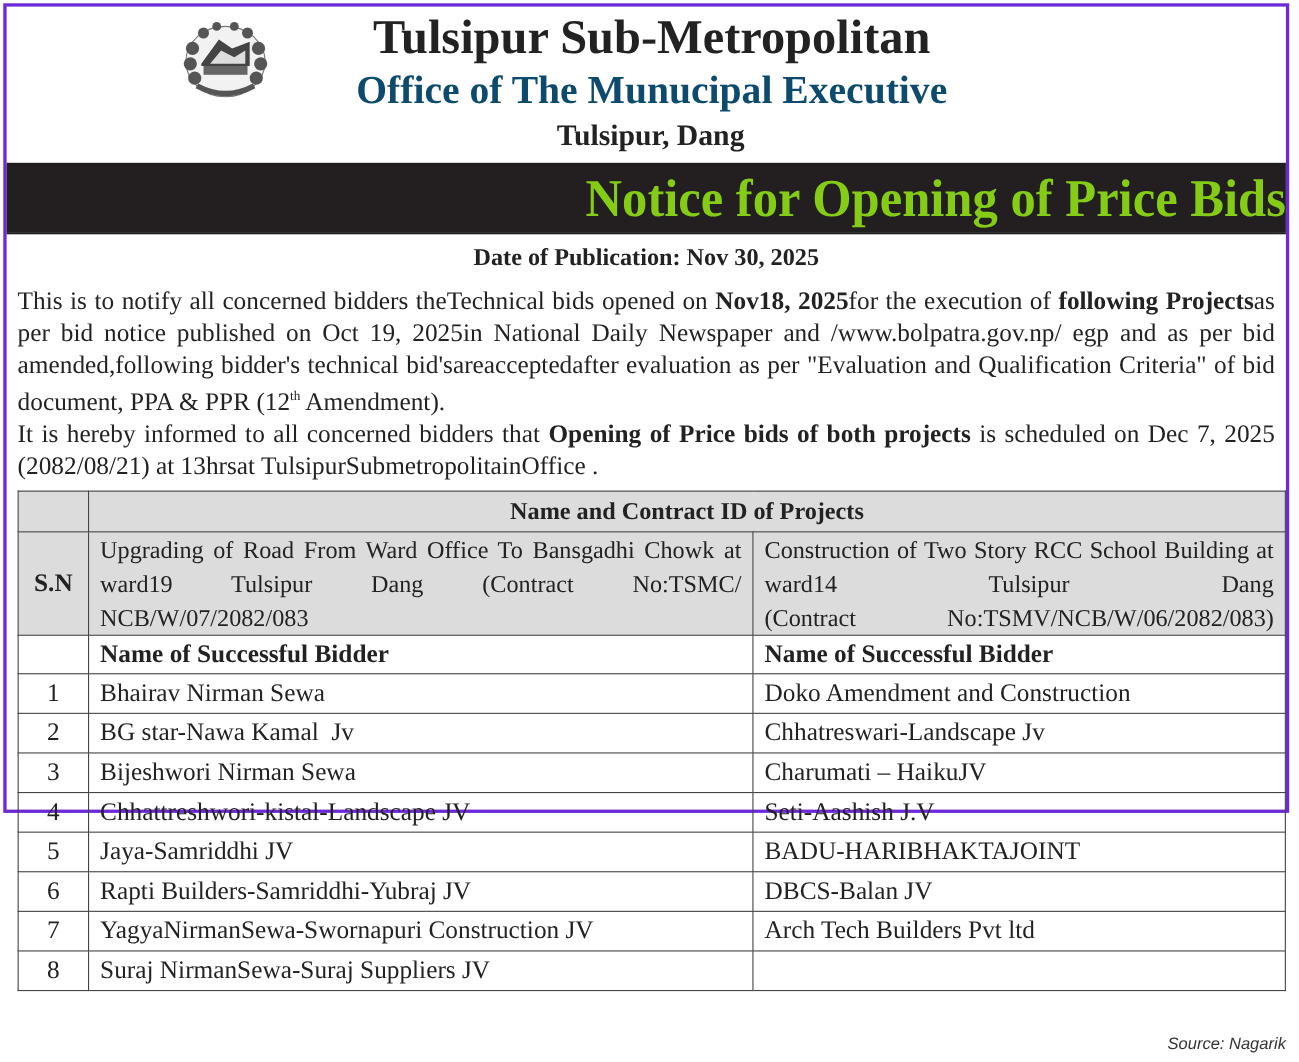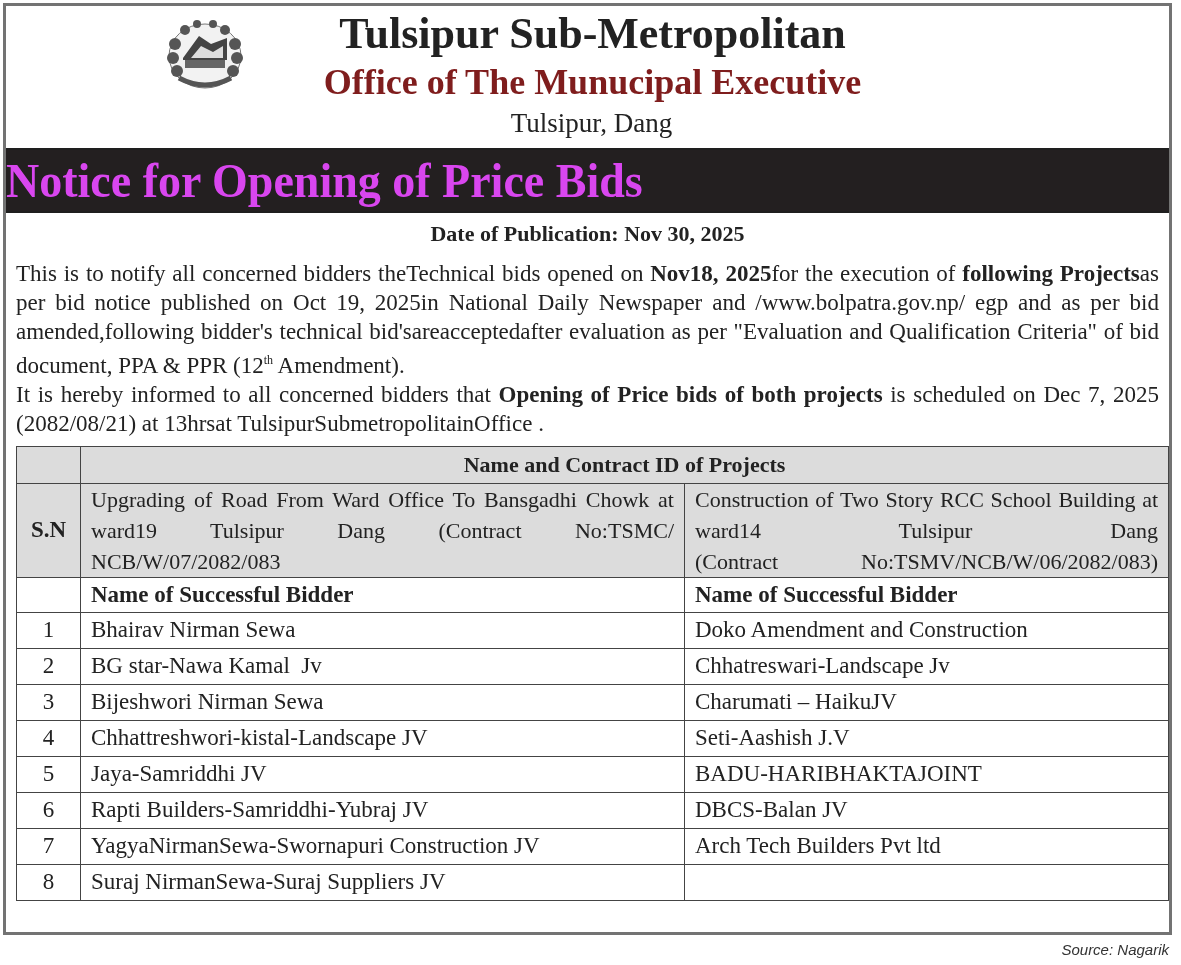--- a/index.html
+++ b/index.html
@@ -1,45 +1,45 @@
 <!DOCTYPE html>
 <html><head>
 <meta charset="utf-8">
 <style>
   html, body { margin: 0; padding: 0; background: #ffffff; }
   body {
     width: 1181px; height: 965px; position: relative; overflow: hidden;
     font-family: "Liberation Serif", "DejaVu Serif", serif; color: #222;
   }
   .frame {
-    position: absolute; left: 3px; top: 3px; width: 1169px; height: 932px;
-    border: 3px solid #737373; box-sizing: border-box; background: #fff;
+    position: absolute; left: 3px; top: 3px; width: 1169px; height: 736px;
+    border: 3px solid #6d28d9; box-sizing: border-box; background: #fff;
   }
   .header {
     position: relative; height: 142px; border-bottom: 2px solid #1e1e1e;
   }
   .emblem {
     position: absolute; left: 155px; top: 8px; width: 88px; height: 78px;
   }
   .title1 {
     position: absolute; left: 0; right: 0; top: 2px; text-align: center;
     font-size: 44px; font-weight: bold; color: #222; letter-spacing: 0px;
     padding-left: 10px;
   }
   .title2 {
     position: absolute; left: 0; right: 0; top: 55px; text-align: center;
-    font-size: 36px; font-weight: bold; color: #7f1d1d; padding-left: 10px;
+    font-size: 36px; font-weight: bold; color: #0c4a6e; padding-left: 10px;
   }
   .title3 {
     position: absolute; left: 0; right: 0; top: 102px; text-align: center;
-    font-size: 27px; font-weight: normal; color: #222; padding-left: 8px;
+    font-size: 27px; font-weight: bold; color: #222; padding-left: 8px;
   }
   .banner {
-    background: #231f20; color: #d946ef; height: 61px; line-height: 61px;
-    text-align: left; font-size: 46px; font-weight: bold;
+    background: #231f20; color: #84cc16; height: 61px; line-height: 61px;
+    text-align: right; font-size: 46px; font-weight: bold;
   }
   .banner span { display: inline-block; transform: scaleY(1.05); }
   .body-area {
     border-top: 2px solid #1e1e1e; padding: 8px 10px 0 10px;
   }
   .pubdate {
     text-align: center; font-size: 22px; font-weight: bold; line-height: 26px; margin-bottom: 12px;
   }
   .para {
     font-size: 23px; line-height: 29px; text-align: justify; margin: 0;

